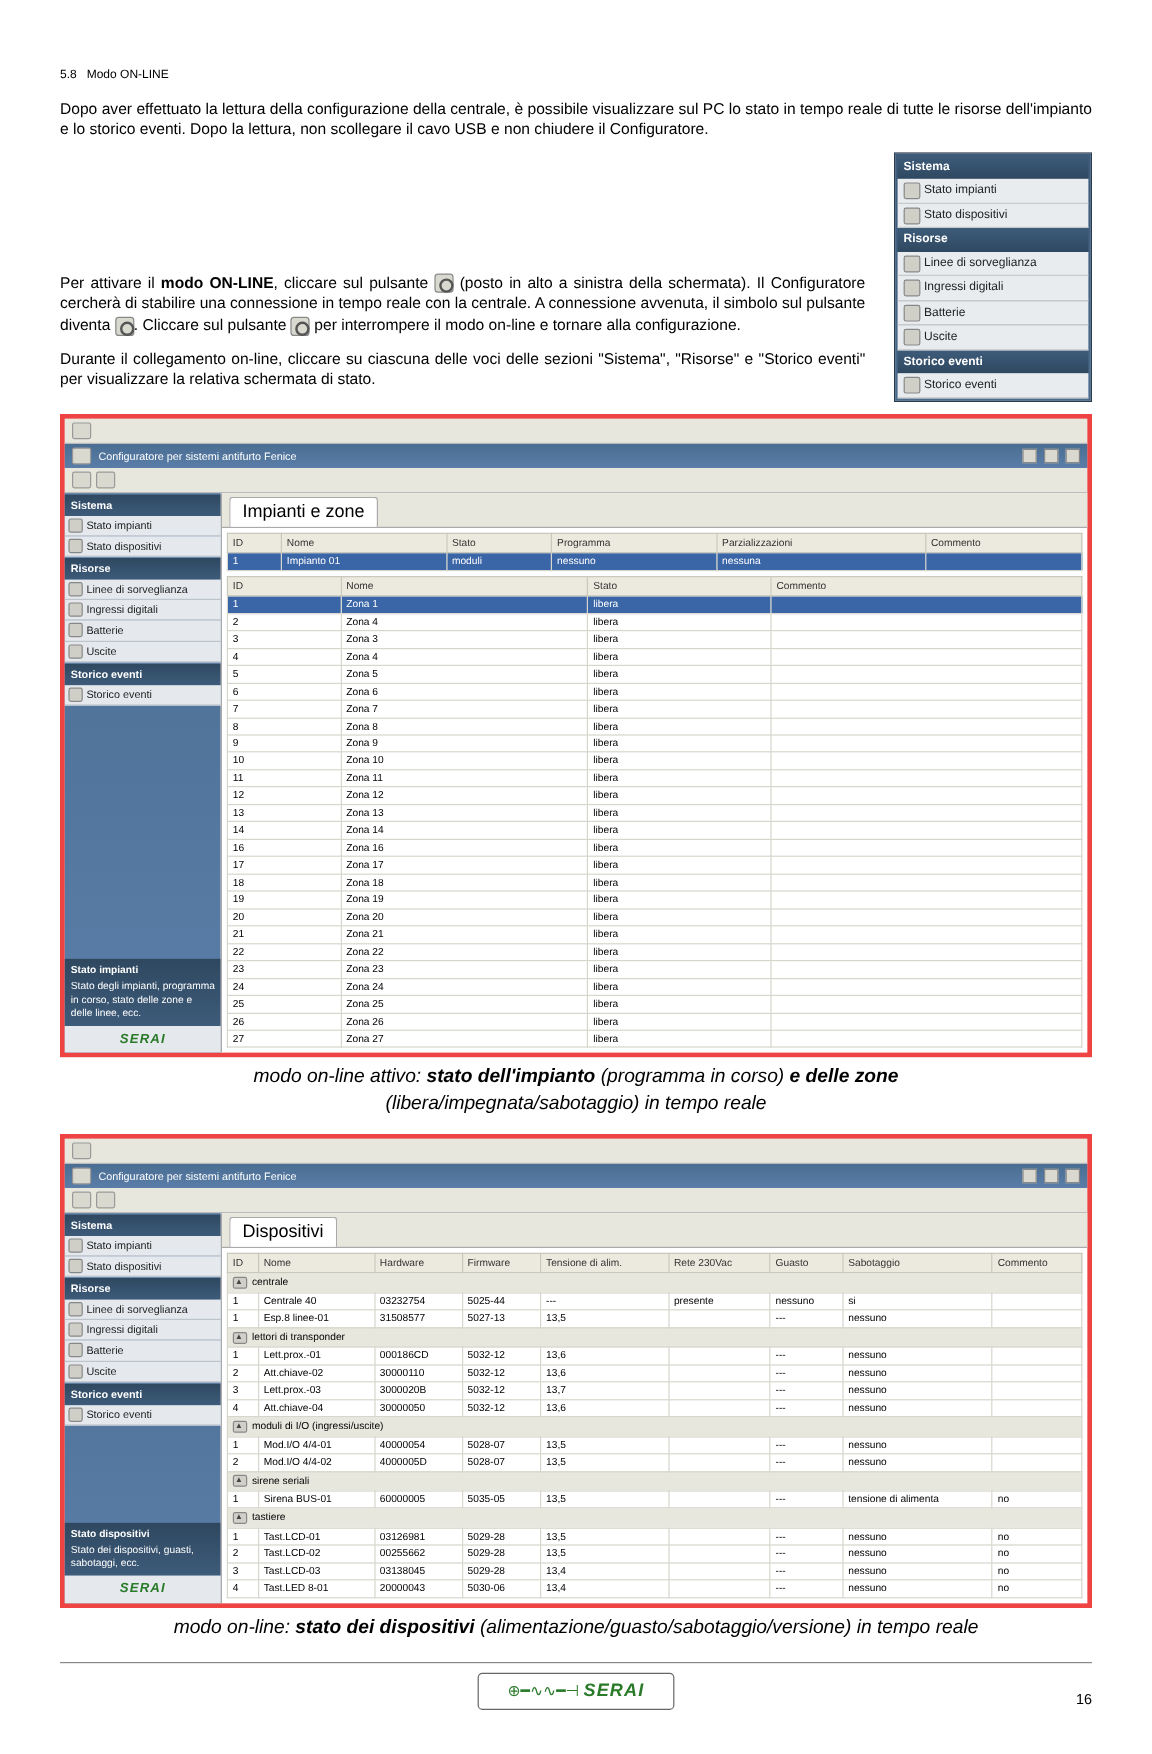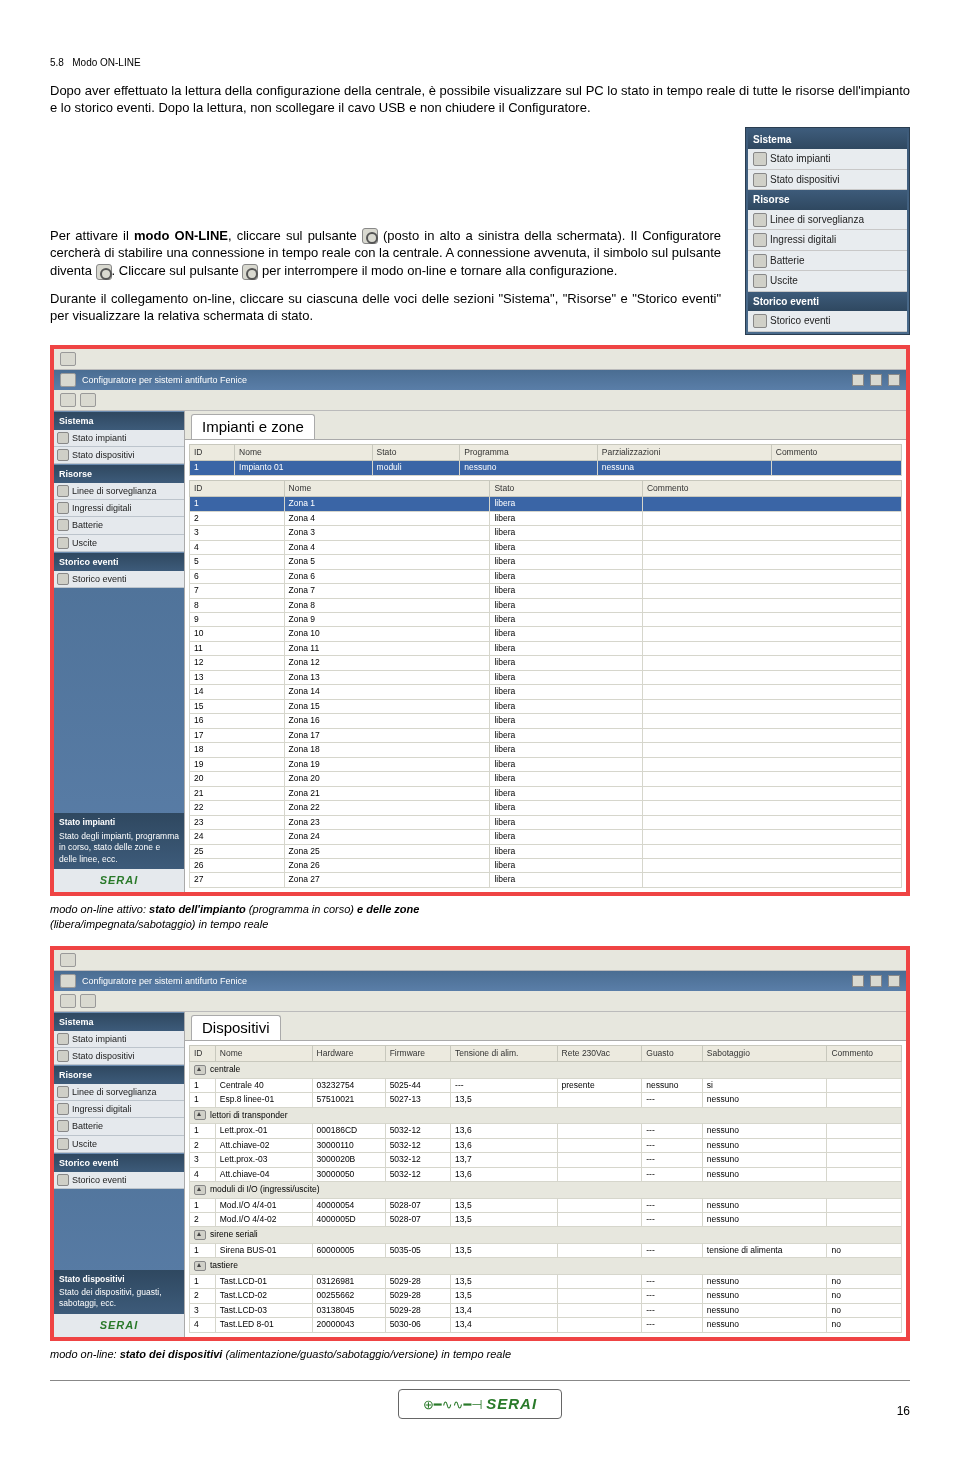--- a/index.html
+++ b/index.html
@@ -8,21 +8,21 @@
   .para { margin-bottom: 10px; text-align: justify; }
   .inline-icon { display: inline-block; width: 16px; height: 16px; vertical-align: middle; background: #d9d9d0; border: 1px solid #888; border-radius: 3px; position: relative; }
   .inline-icon::after { content: ""; position: absolute; top: 3px; left: 3px; width: 8px; height: 8px; border: 2px solid #555; border-radius: 50%; }
   .top-row { display: flex; gap: 24px; align-items: flex-end; margin-bottom: 10px; }
   .text-col { flex: 1; }
   .panel-col { width: 165px; }
   .panel-box { background: linear-gradient(#3d5b7a,#4a6b8c); border: 1px solid #2a3d50; padding: 2px; font-size: 10px; }
   .panel-head { background: linear-gradient(#3d5b7a,#2f4860); color: #fff; font-weight: bold; padding: 3px 5px; font-size: 10px; }
   .panel-item { background: #e8ecef; border-bottom: 1px solid #c8c8c8; padding: 3px 5px 3px 22px; color: #222; position: relative; }
   .panel-item::before { content: ""; position: absolute; left: 5px; top: 3px; width: 12px; height: 12px; background: #d0d0c8; border: 1px solid #888; border-radius: 2px; }
-  .caption { font-style: italic; text-align: left; margin: 6px 0 14px; font-size: 11px; }
+  .caption { font-style: italic; text-align: center; margin: 6px 0 14px; font-size: 16px; }
   .caption .b { font-weight: bold; font-style: italic; }
   .screenshot { border: 4px solid #ef4444; background: #eef0f2; margin-bottom: 4px; font-size: 9px; }
   .titlebar { background: linear-gradient(#4a6d92,#5a7ea8); color: #fff; padding: 3px 6px; display: flex; align-items: center; gap: 6px; }
   .titlebar .spacer { flex: 1; }
   .wctrl { width: 12px; height: 12px; background: #d9d9d0; border: 1px solid #888; display: inline-block; }
   .shot-body { display: flex; }
   .sidebar { width: 130px; background: linear-gradient(#4a6d92,#5a7ea8); color: #fff; display: flex; flex-direction: column; }
   .side-head { background: linear-gradient(#2f4860,#3d5b7a); padding: 3px 5px; font-weight: bold; font-size: 9px; border-top: 1px solid #6a8aae; }
   .side-item { background: #e5e9ed; color: #222; padding: 2px 4px 2px 18px; border-bottom: 1px solid #bcc4cc; font-size: 9px; position: relative; }
   .side-item::before { content: ""; position: absolute; left: 3px; top: 2px; width: 10px; height: 10px; background: #cfcfc7; border: 1px solid #888; border-radius: 2px; }
@@ -226,26 +226,20 @@
                 <td>libera</td>
                 <td></td>
               </tr>
               <tr>
                 <td>14</td>
                 <td>Zona 14</td>
                 <td>libera</td>
                 <td></td>
               </tr>
               <tr>
-                <td>15</td>
-                <td>Zona 15</td>
-                <td>libera</td>
-                <td></td>
-              </tr>
-              <tr>
                 <td>16</td>
                 <td>Zona 16</td>
                 <td>libera</td>
                 <td></td>
               </tr>
               <tr>
                 <td>17</td>
                 <td>Zona 17</td>
                 <td>libera</td>
                 <td></td>
@@ -383,21 +377,21 @@
                 <td>5025-44</td>
                 <td>---</td>
                 <td>presente</td>
                 <td>nessuno</td>
                 <td>si</td>
                 <td></td>
               </tr>
               <tr>
                 <td>1</td>
                 <td>Esp.8 linee-01</td>
-                <td>57510021</td>
+                <td>31508577</td>
                 <td>5027-13</td>
                 <td>13,5</td>
                 <td></td>
                 <td>---</td>
                 <td>nessuno</td>
                 <td></td>
               </tr>
               <tr class="grp-row">
                 <td colspan="9"><span class="tw"></span>lettori di transponder</td>
               </tr>

